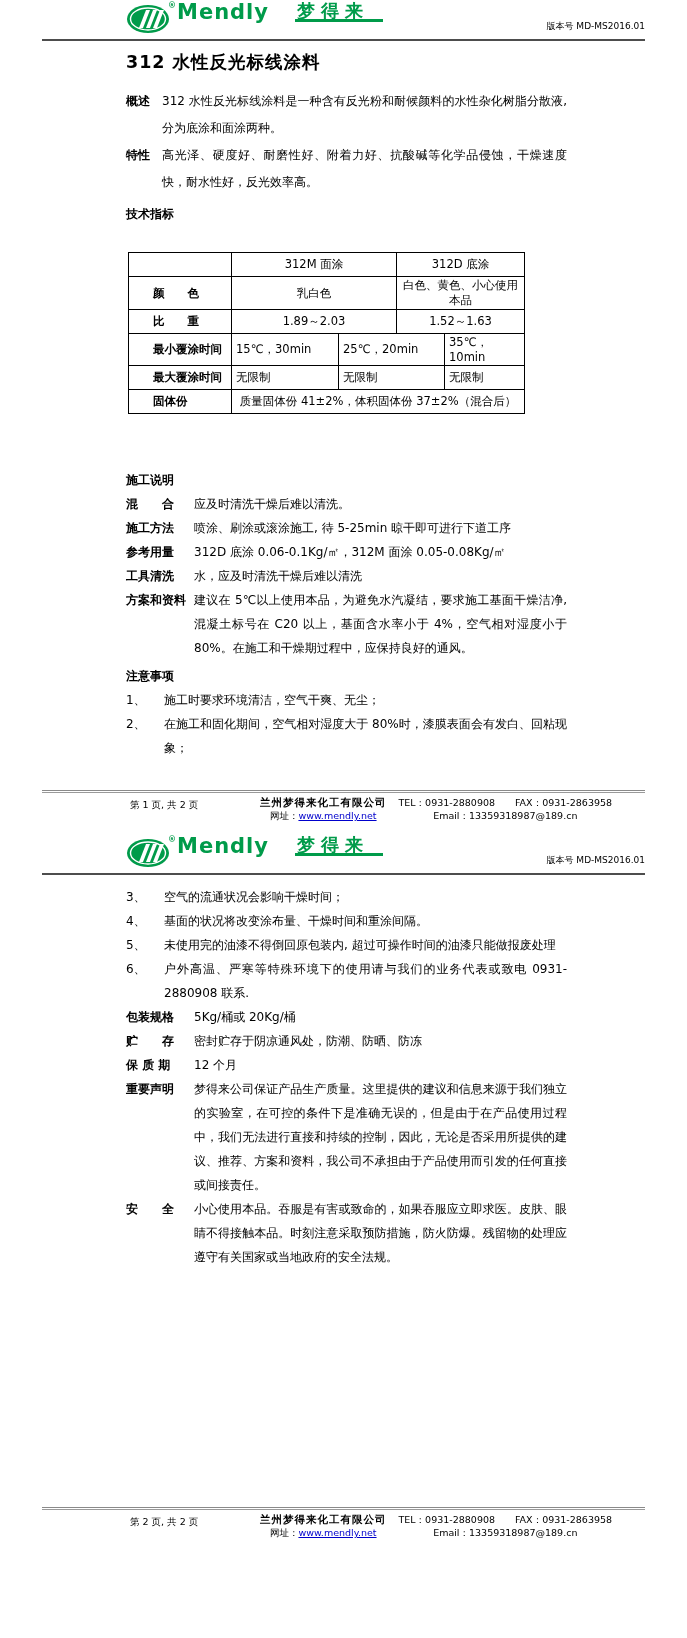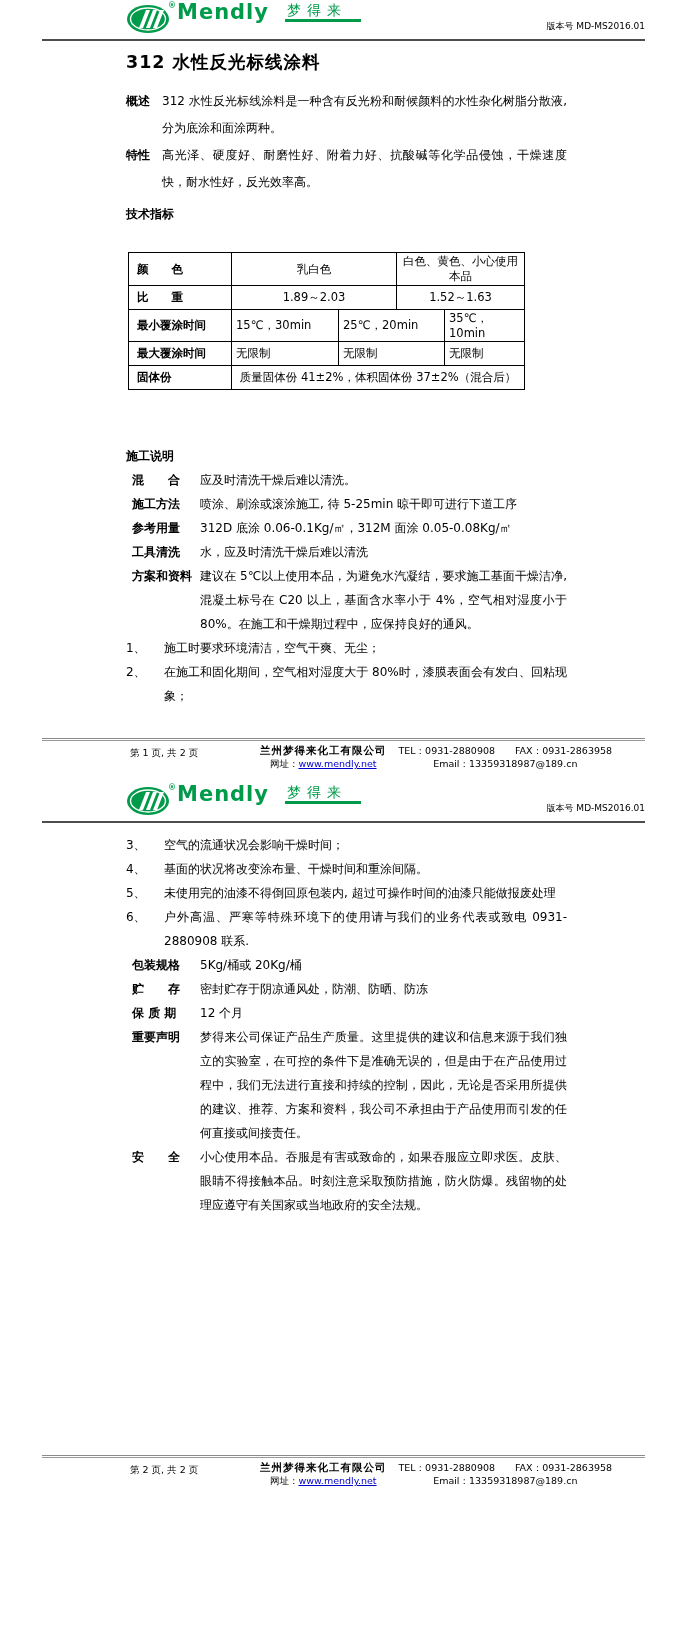--- a/index.html
+++ b/index.html
@@ -11,45 +11,45 @@
   }
   .page { padding:0 42px; }
 
   
   .brandbar { display:flex; justify-content:space-between; align-items:flex-end; padding:3px 0 2px 84px; }
   .logo { display:flex; align-items:flex-start; }
   .logo-mark { display:block; }
   .logo-reg { color:var(--green); font-size:8px; line-height:8px; margin:-1px 1px 0 -4px; font-weight:bold; }
   .logo-text { display:flex; flex-direction:row; }
   .logo-en { color:var(--green); font-weight:bold; font-size:21px; line-height:19px; letter-spacing:1px; }
-  .logo-cn { color:var(--green); font-weight:normal; font-size:14px; line-height:15px; letter-spacing:6px;
-             margin-left:16px; display:inline-block; border-bottom:3px solid var(--green); padding:0 14px 1px 2px; align-self:flex-start; }
+  .logo-cn { color:var(--green); font-weight:bold; font-size:18px; line-height:15px; letter-spacing:6px;
+             margin-left:26px; display:inline-block; border-bottom:3px solid var(--green); padding:0 14px 1px 2px; align-self:flex-start; }
   .version { font-size:9px; padding-bottom:4px; white-space:nowrap; }
   .rule-top { border-top:2px solid #4d4d4d; height:0; }
 
   
   .content { padding:0 78px 0 84px; }
   h1.title { font-size:17.5px; margin:9px 0 14px; letter-spacing:1px; font-weight:bold; }
   .row { display:flex; }
   .lh27 { line-height:27px; }
   .lh24 { line-height:24px; }
   .txt { flex:1; text-align:justify; }
   .lbl { font-weight:bold; flex-shrink:0; }
   .w36 { width:36px; }
-  .w68 { width:68px;margin-left:6px; }
+  .w68 { width:68px; }
   .num { width:38px; flex-shrink:0; }
   .sec-title { font-weight:bold; line-height:24px; }
   .mt6 { margin-top:6px; }
   .mt54 { margin-top:54px; }
 
   
   table.tech { border-collapse:collapse; margin:26px 0 0 2px; }
   table.tech td { border:1px solid #000; height:24px; font-size:11.5px; padding:1px 4px; vertical-align:middle; }
   table.tech td.c { text-align:center; }
-  table.tech td.lb { font-weight:bold; padding-left:8px; }
+  table.tech td.lb { font-weight:bold; padding-left:24px; }
 
   
   .footer-rule { height:3px; border-top:1px solid #8a8a8a; border-bottom:1px solid #9a9a9a; }
   .mt30 { margin-top:30px; }
   .footer { display:flex; font-size:9.5px; line-height:13px; padding:3px 0 0 88px; gap:12px; }
   .f-page { width:118px; padding-top:2px; flex-shrink:0; }
   .f-mid { text-align:center; }
   .f-right { text-align:center; }
   .f-company { font-weight:bold; font-size:10.5px; letter-spacing:1px; }
   .gap-sp { display:inline-block; width:20px; }
@@ -103,20 +103,25 @@
     <table class="tech">
       <colgroup>
         <col style="width:103px">
           <col style="width:107px">
           <col style="width:58px">
           <col style="width:48px">
           <col style="width:80px">
       </colgroup>
       <tbody>
         <tr>
+          <td></td>
+          <td colspan="2" class="c">312M 面涂</td>
+          <td colspan="2" class="c">312D 底涂</td>
+        </tr>
+        <tr>
           <td class="lb">颜　　色</td>
           <td colspan="2" class="c">乳白色</td>
           <td colspan="2" class="c">白色、黄色、小心使用本品</td>
         </tr>
         <tr>
           <td class="lb">比　　重</td>
           <td colspan="2" class="c">1.89～2.03</td>
           <td colspan="2" class="c">1.52～1.63</td>
         </tr>
         <tr>
@@ -154,20 +159,21 @@
     </div>
     <div class="row lh24">
       <span class="lbl w68">工具清洗</span>
       <span class="txt">水，应及时清洗干燥后难以清洗</span>
     </div>
     <div class="row lh24">
       <span class="lbl w68">方案和资料</span>
       <span class="txt">建议在 5℃以上使用本品，为避免水汽凝结，要求施工基面干燥洁净, 混凝土标号在 C20 以上，基面含水率小于 4%，空气相对湿度小于 80%。在施工和干燥期过程中，应保持良好的通风。</span>
     </div>
 
+    <div class="sec-title" style="margin-top:4px">注意事项</div>
 
     <div class="row lh24">
       <span class="num">1、</span>
       <span class="txt">施工时要求环境清洁，空气干爽、无尘；</span>
     </div>
     <div class="row lh24">
       <span class="num">2、</span>
       <span class="txt">在施工和固化期间，空气相对湿度大于 80%时，漆膜表面会有发白、回粘现象；</span>
     </div>
   </div>

